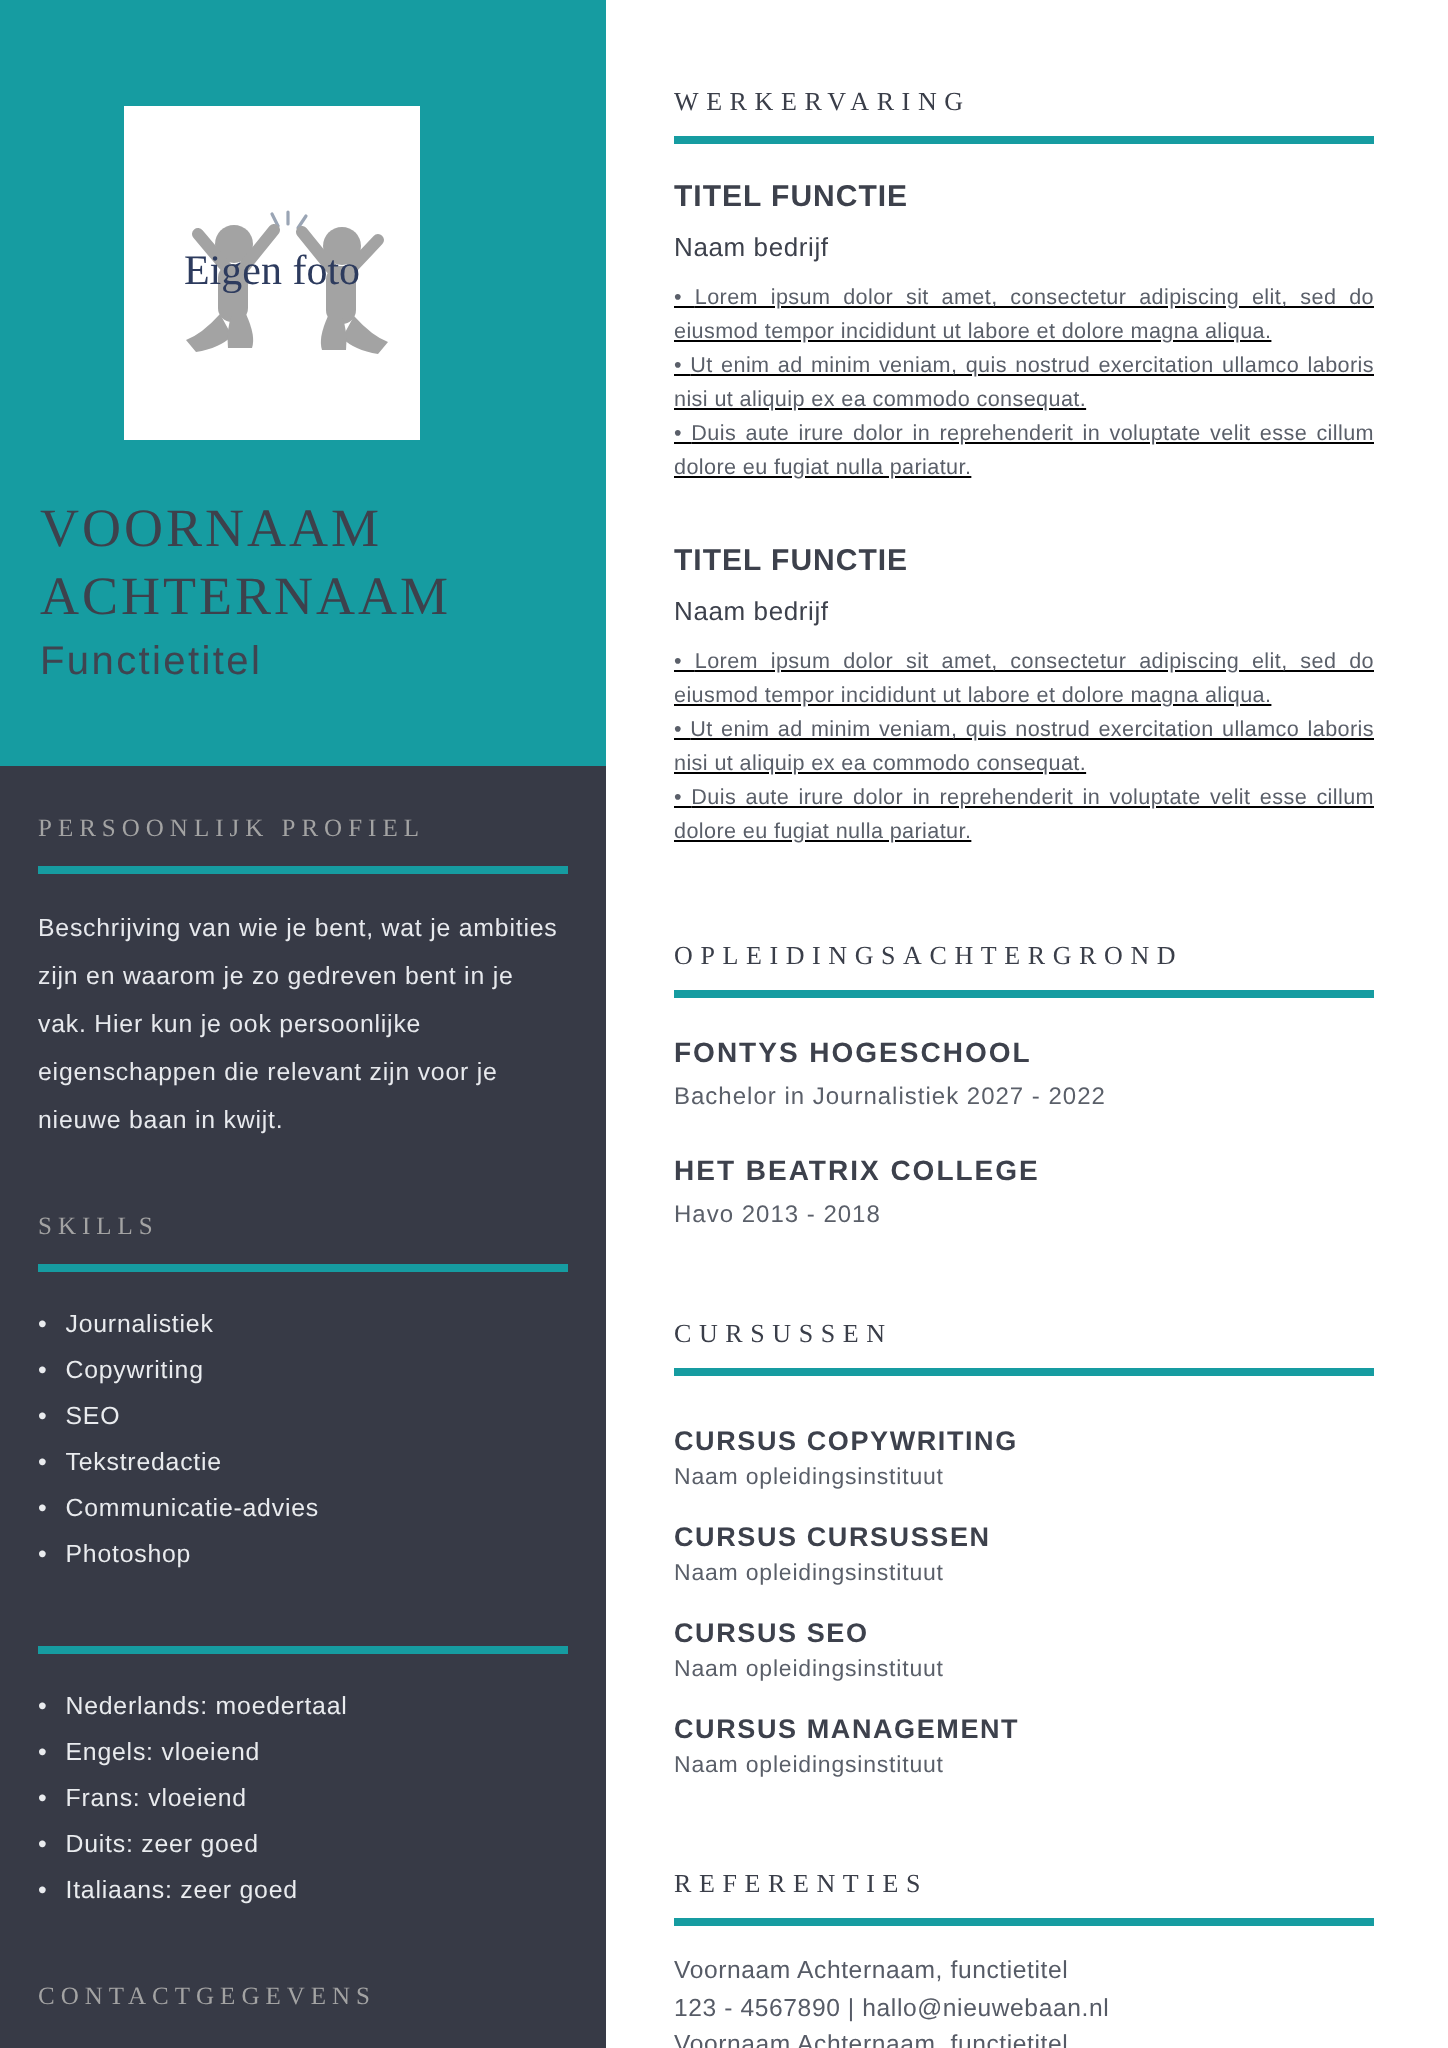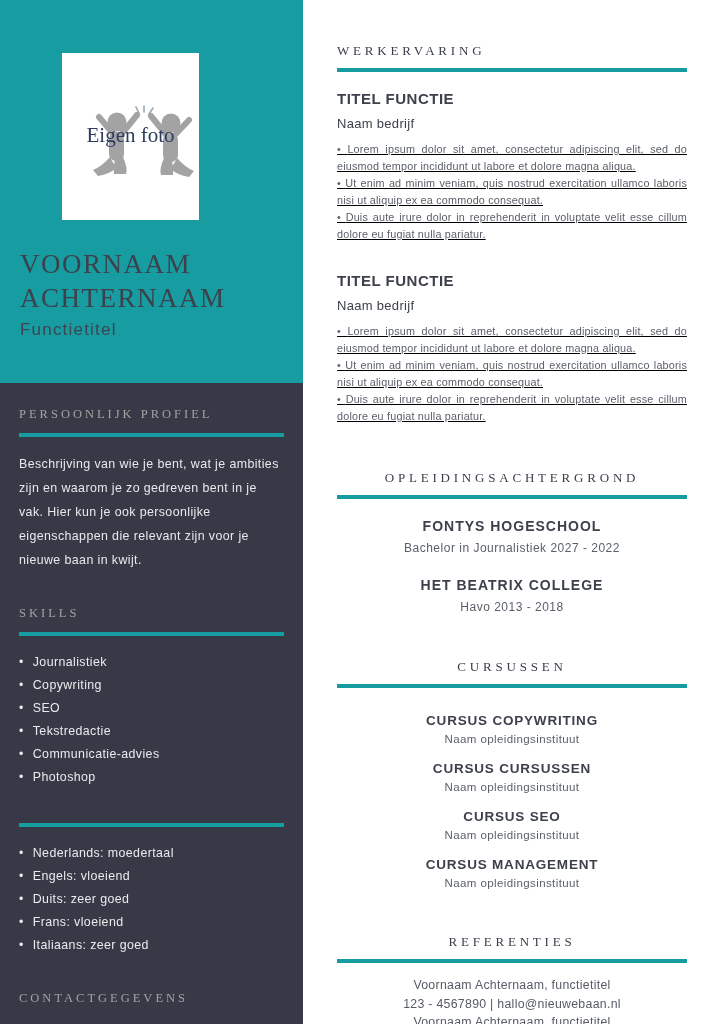--- a/index.html
+++ b/index.html
@@ -11,33 +11,33 @@
   }
   *{box-sizing:border-box;margin:0;padding:0;}
   html,body{background:#ffffff;}
   .page{
     position:relative;width:724px;height:1024px;background:#ffffff;
     overflow:hidden;font-family:"Liberation Sans",sans-serif;
   }
   
   .sidebar{position:absolute;left:0;top:0;width:303px;height:1024px;background:var(--dark_panel);}
   .sidebar-teal{position:absolute;left:0;top:0;width:303px;height:383px;background:var(--teal);}
-  .photo-box{position:absolute;left:62px;top:53px;width:137px;height:167px;background:#ffffff;}
+  .photo-box{position:absolute;left:62px;top:53px;width:148px;height:167px;background:#ffffff;}
   .photo-fig{position:absolute;left:17px;top:52px;}
   .photo-label{
     position:absolute;left:0;top:70px;width:100%;text-align:center;
     font-family:"Liberation Serif",serif;font-size:21px;color:#2d3b5e;
   }
   .name-block{position:absolute;left:20px;top:247px;}
   .name-line{
     font-family:"Liberation Serif",serif;font-weight:400;font-size:27px;
     letter-spacing:1.5px;color:var(--title_dark);line-height:34px;
   }
   .job-title-side{
-    position:absolute;left:20px;top:320px;font-size:17px;letter-spacing:1.2px;
+    position:absolute;left:20px;top:320px;font-size:20px;letter-spacing:1.2px;
     color:#3f4450;
     text-align:center;
   }
   .side-content{position:absolute;left:0;top:383px;width:303px;padding:24px 19px 0 19px;}
   .side-heading{
     font-family:"Liberation Serif",serif;font-weight:400;font-size:12.5px;
     letter-spacing:3px;color:#a3a3a3;
   }
   .side-rule{height:4px;background:var(--teal);margin-top:11px;}
   .side-paragraph{
@@ -57,21 +57,21 @@
   .job{margin-top:18px;}
   .job + .job{margin-top:29px;}
   .job-title{font-size:15px;font-weight:700;letter-spacing:.5px;color:var(--title_dark);}
   .job-company{font-size:13px;font-weight:400;letter-spacing:.3px;color:var(--title_dark);margin-top:9px;}
   .job-bullets{margin-top:10px;text-decoration:underline;}
   .job-bullet{
     font-size:10.8px;line-height:17px;letter-spacing:.2px;color:var(--body_gray);
     text-align:justify;
   }
   .job-bullet::before{content:"• ";}
-  .main-section{margin-top:45px;text-align:center;}
+  .main-section{margin-top:45px;}
   .edu-item{margin-top:19px;}
   .edu-item + .edu-item{margin-top:22px;}
   .edu-school{font-size:14px;font-weight:700;letter-spacing:1px;color:var(--title_dark);}
   .edu-detail{font-size:12px;letter-spacing:.5px;color:var(--body_gray);margin-top:7px;}
   .course-list{margin-top:25px;}
   .course-item + .course-item{margin-top:16px;}
   .course-title{font-size:13.5px;font-weight:700;letter-spacing:.8px;color:var(--title_dark);}
   .course-inst{font-size:11.5px;letter-spacing:.4px;color:var(--body_gray);margin-top:5px;}
   .ref-list{margin-top:13px;}
   .ref-line{font-size:12.3px;line-height:18.5px;letter-spacing:.3px;color:#565b66;}
@@ -138,22 +138,22 @@
           <div class="side-li">Communicatie-advies</div>
           <div class="side-li">Photoshop</div>
         </div>
       </section>
 
       <section class="side-section">
         <div class="side-rule"></div>
         <div class="side-list">
           <div class="side-li">Nederlands: moedertaal</div>
           <div class="side-li">Engels: vloeiend</div>
+          <div class="side-li">Frans: vloeiend</div>
           <div class="side-li">Duits: zeer goed</div>
-          <div class="side-li">Frans: vloeiend</div>
           <div class="side-li">Italiaans: zeer goed</div>
         </div>
       </section>
 
       <section class="side-section">
         <h2 class="side-heading">CONTACTGEGEVENS</h2>
 
       </section>
 
     </div>

